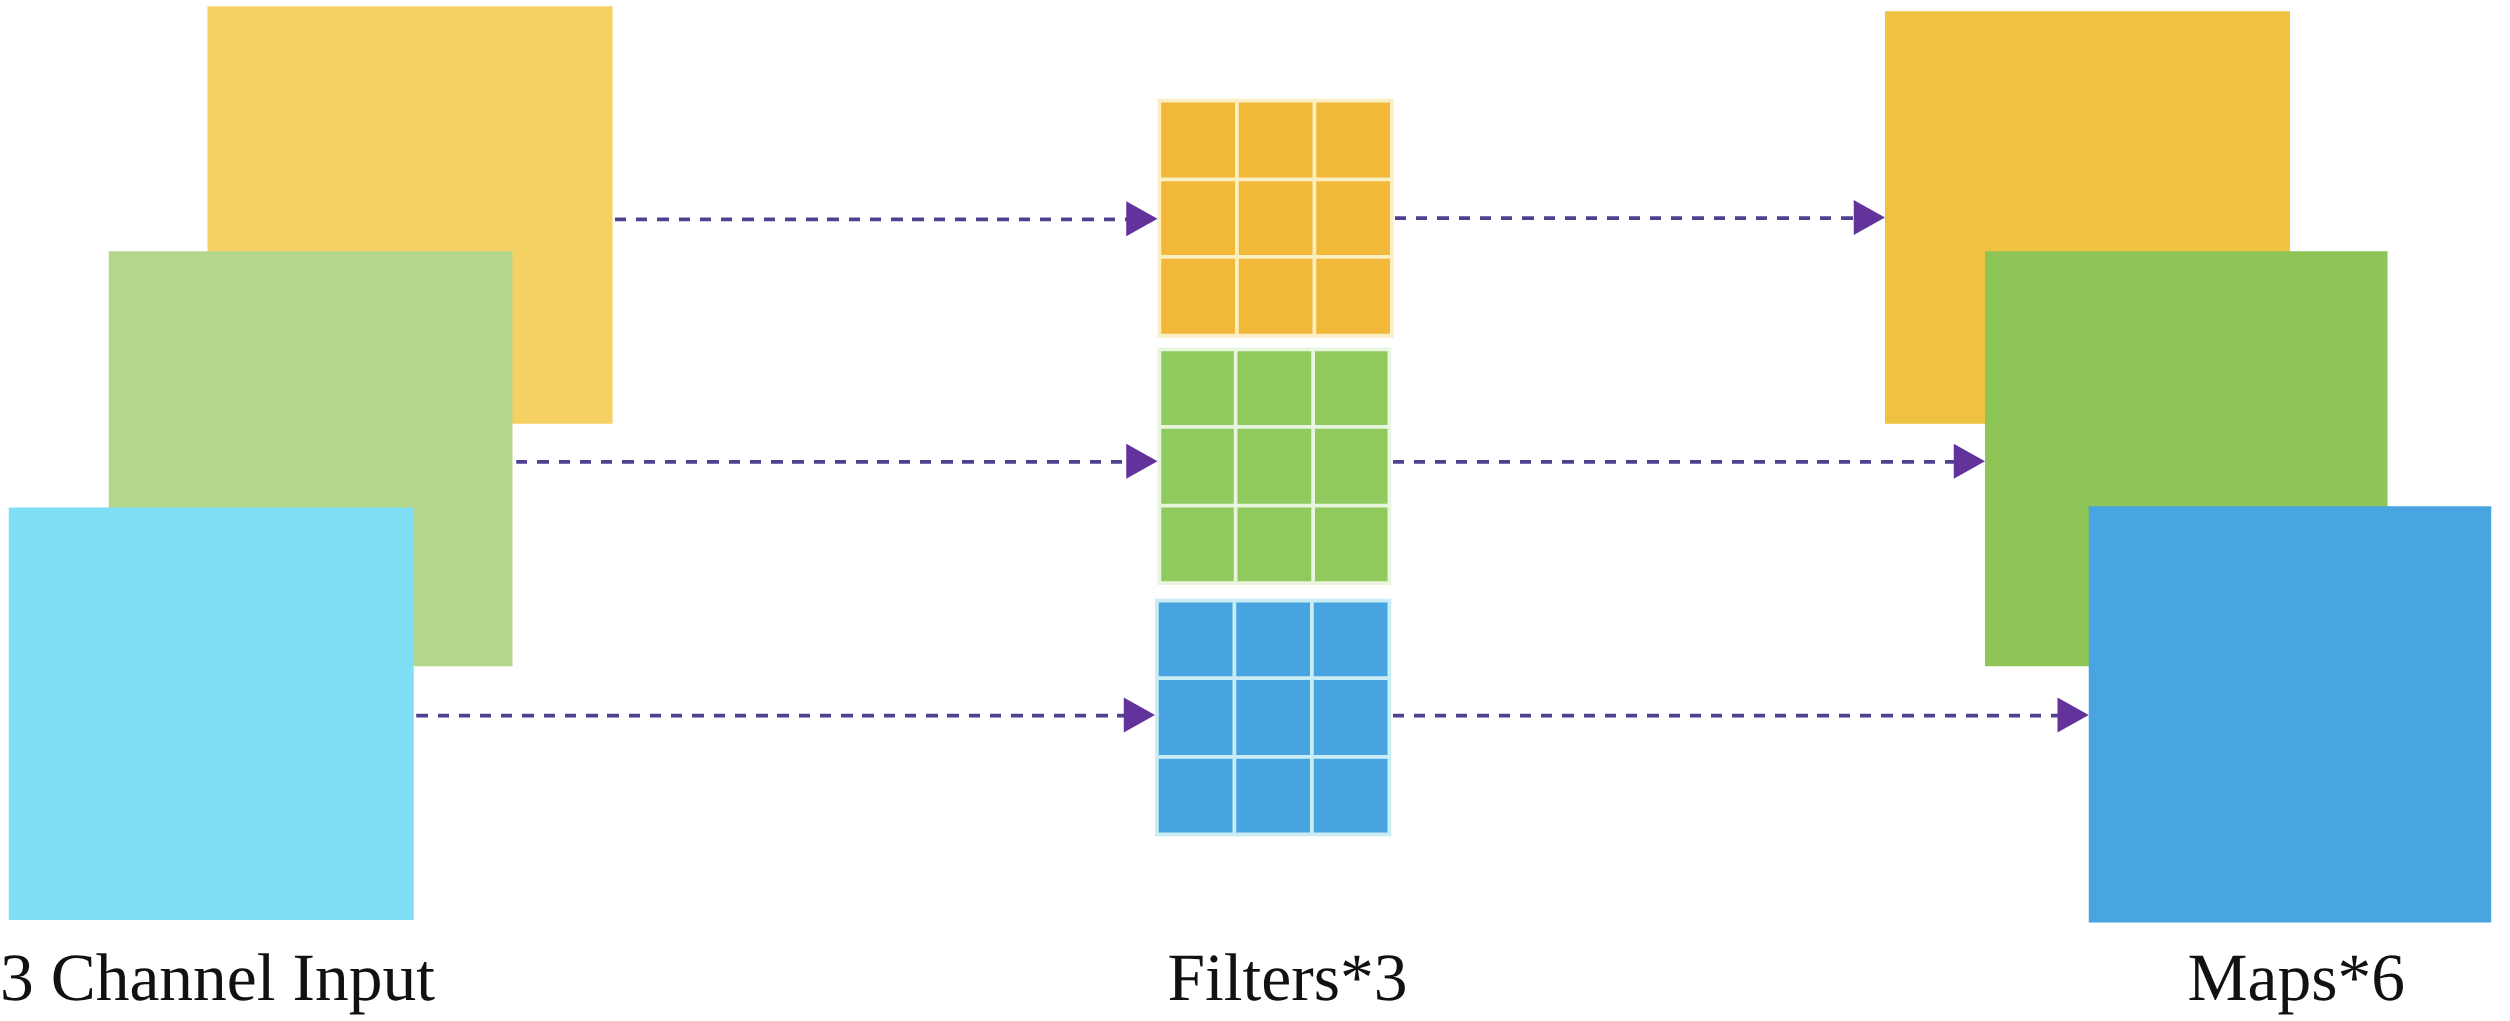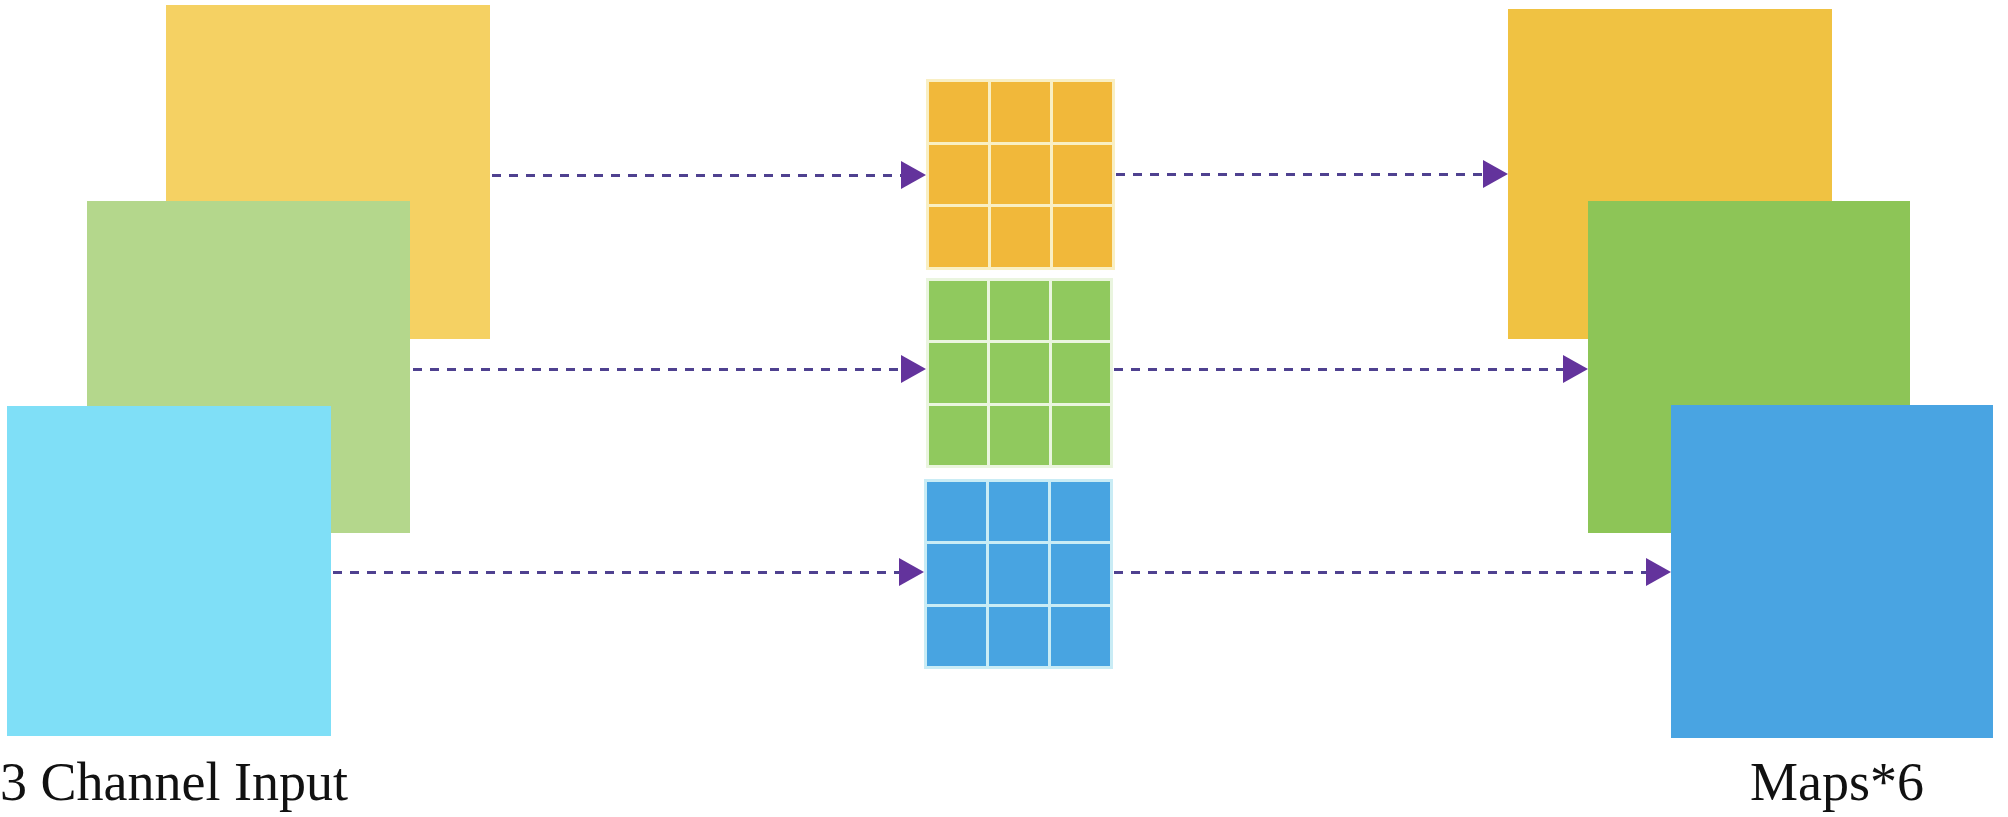--- a/index.html
+++ b/index.html
@@ -105,14 +105,15 @@
       <div class="arrow-line" style="left: 333px; top: 571px; width: 570px; height: 3px; background: repeating-linear-gradient(90deg, rgb(79, 65, 144) 0px, rgb(79, 65, 144) 9px, transparent 9px, transparent 17px);"></div>
       <div class="arrow-head" style="left: 899px; top: 558px; border-top-width: 14px; border-bottom-width: 14px; border-left: 25px solid rgb(99, 51, 156);"></div>
       <div class="arrow-line" style="left: 1116px; top: 173px; width: 371px; height: 3px; background: repeating-linear-gradient(90deg, rgb(79, 65, 144) 0px, rgb(79, 65, 144) 9px, transparent 9px, transparent 17px);"></div>
       <div class="arrow-head" style="left: 1483px; top: 160px; border-top-width: 14px; border-bottom-width: 14px; border-left: 25px solid rgb(99, 51, 156);"></div>
       <div class="arrow-line" style="left: 1114px; top: 368px; width: 453px; height: 3px; background: repeating-linear-gradient(90deg, rgb(79, 65, 144) 0px, rgb(79, 65, 144) 9px, transparent 9px, transparent 17px);"></div>
       <div class="arrow-head" style="left: 1563px; top: 355px; border-top-width: 14px; border-bottom-width: 14px; border-left: 25px solid rgb(99, 51, 156);"></div>
       <div class="arrow-line" style="left: 1114px; top: 571px; width: 536px; height: 3px; background: repeating-linear-gradient(90deg, rgb(79, 65, 144) 0px, rgb(79, 65, 144) 9px, transparent 9px, transparent 17px);"></div>
       <div class="arrow-head" style="left: 1646px; top: 558px; border-top-width: 14px; border-bottom-width: 14px; border-left: 25px solid rgb(99, 51, 156);"></div>
     </div>
   <div class="diagram-label" id="label-input">3 Channel Input</div>
+  <div class="diagram-label" id="label-filters">Filters*3</div>
   <div class="diagram-label" id="label-maps">Maps*6</div>
 </div>
 
 </body></html>

